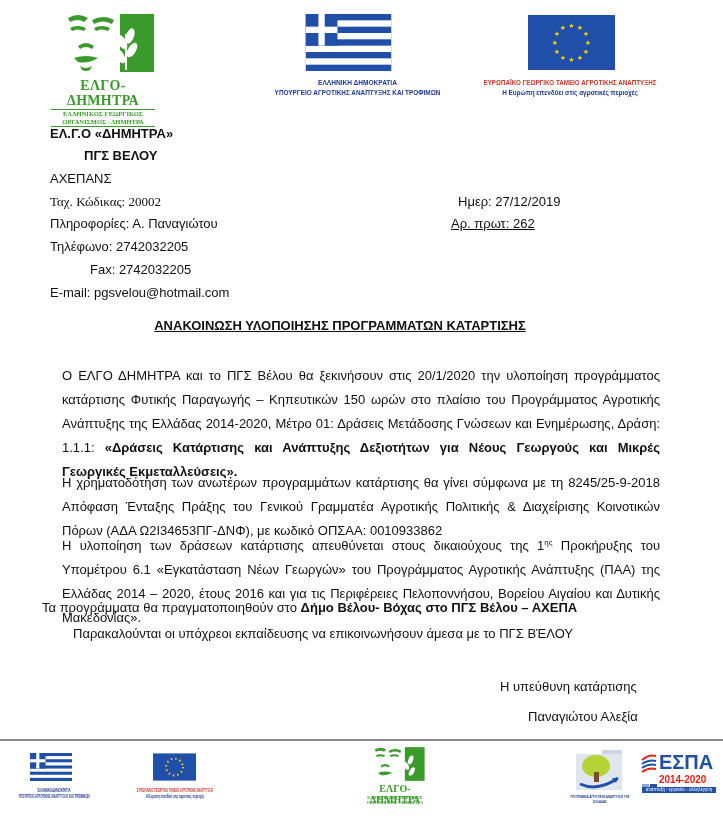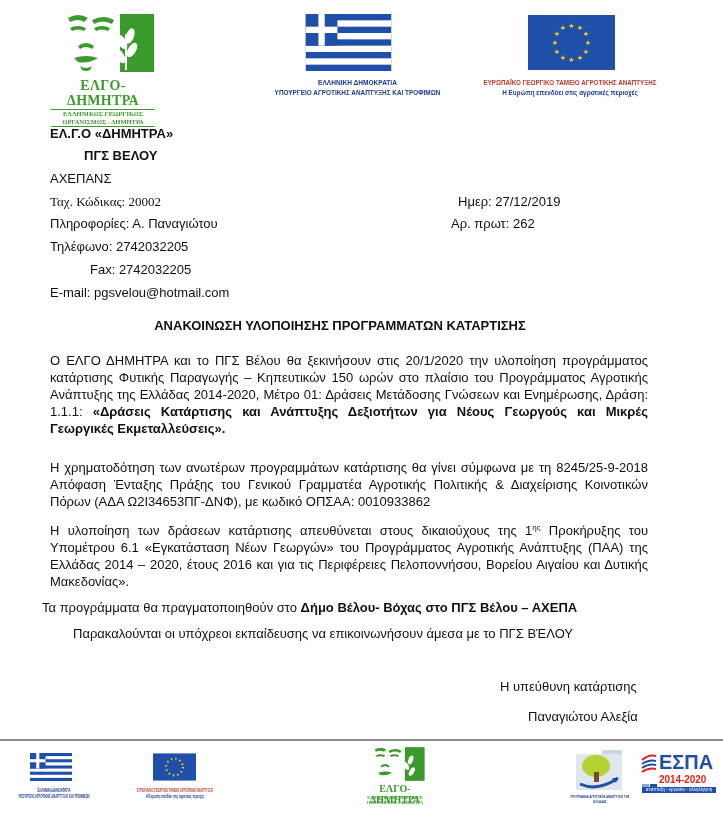--- a/index.html
+++ b/index.html
@@ -1,22 +1,22 @@
 <!DOCTYPE html>
 <html><head>
 <meta charset="utf-8">
 <style>
   html, body { margin: 0; padding: 0; background: #ffffff; }
   body { width: 723px; height: 821px; position: relative; overflow: hidden;
          font-family: "Liberation Sans", "DejaVu Sans", sans-serif; color: #111; }
   .abs { position: absolute; }
   .t { font-size: 13px; line-height: 16px; white-space: nowrap; }
   .b { font-weight: bold; text-align: center; }
-  .para { position: absolute; left: 50px; width: 598px; font-size: 13px; line-height: 17px;
-          text-align: justify; }
+  .para { position: absolute; left: 62px; width: 598px; font-size: 13px; line-height: 24px;
+          text-align: justify; margin-top: 12px; }
   .logo-caption { font-family: "Liberation Sans", sans-serif; font-weight: bold; color: #1f3a8f;
                   text-align: center; white-space: nowrap; transform-origin: center; }
   .footer-line { position: absolute; left: 0; top: 739px; width: 723px; height: 2px; background: #8a8a8a; }
 </style>
 </head>
 <body>
 
 <div class="abs" style="left:48px; top:12px; width:110px; height:90px;">
   <svg width="110" height="62" viewBox="0 0 110 62">
     <rect x="0" y="0" width="110" height="62" fill="#fff"></rect>
@@ -83,23 +83,23 @@
 <div class="abs t b" style="left:50px; top:126px;">ΕΛ.Γ.Ο «ΔΗΜΗΤΡΑ»</div>
 <div class="abs t b" style="left:50px; top:148px;padding-left:34px;">ΠΓΣ ΒΕΛΟΥ</div>
 <div class="abs t" style="left:50px; top:171px;">ΑΧΕΠΑΝΣ</div>
 <div class="abs t" style="left:50px; top:194px;font-family:Liberation Serif, serif;">Ταχ. Κώδικας: 20002</div>
 <div class="abs t" style="left:50px; top:216px;">Πληροφορίες: Α. Παναγιώτου</div>
 <div class="abs t" style="left:50px; top:239px;">Τηλέφωνο: 2742032205</div>
 <div class="abs t" style="left:50px; top:262px;margin-left:40px;">Fax:  2742032205</div>
 <div class="abs t" style="left:50px; top:285px;">E-mail:  pgsvelou@hotmail.com</div>
 
 <div class="abs t" style="left:458px; top:194px;">Ημερ: 27/12/2019</div>
-<div class="abs t" style="left:451px; top:216px;">Αρ. πρωτ: 262</div>
+<div class="abs t" style="left:451px; top:216px;text-decoration:underline;">Αρ. πρωτ: 262</div>
 
-<div class="abs t b" style="left:0; width:670px; text-align:center; top:318px; padding-left:10px; box-sizing:border-box;">ΑΝΑΚΟΙΝΩΣΗ ΥΛΟΠΟΙΗΣΗΣ ΠΡΟΓΡΑΜΜΑΤΩΝ ΚΑΤΑΡΤΙΣΗΣ</div>
+<div class="abs t b" style="left:0; width:670px; text-align:center; top:318px; text-decoration:underline; padding-left:10px; box-sizing:border-box;">ΑΝΑΚΟΙΝΩΣΗ ΥΛΟΠΟΙΗΣΗΣ ΠΡΟΓΡΑΜΜΑΤΩΝ ΚΑΤΑΡΤΙΣΗΣ</div>
 
 <div class="para" style="top:352px;">
   <span>Ο ΕΛΓΟ ΔΗΜΗΤΡΑ και το ΠΓΣ Βέλου θα ξεκινήσουν στις 20/1/2020 την υλοποίηση προγράμματος κατάρτισης  Φυτικής Παραγωγής – Κηπευτικών 150 ωρών στο πλαίσιο του Προγράμματος Αγροτικής Ανάπτυξης της Ελλάδας 2014-2020,  Μέτρο 01: Δράσεις Μετάδοσης Γνώσεων και Ενημέρωσης, Δράση: 1.1.1: </span><b>«Δράσεις Κατάρτισης και Ανάπτυξης Δεξιοτήτων για Νέους Γεωργούς και Μικρές Γεωργικές Εκμεταλλεύσεις».</b>
 </div>
 
 <div class="para" style="top:459px;">
   <span>Η χρηματοδότηση των ανωτέρων προγραμμάτων κατάρτισης θα γίνει σύμφωνα με τη 8245/25-9-2018 Απόφαση Ένταξης Πράξης του Γενικού Γραμματέα Αγροτικής Πολιτικής &amp; Διαχείρισης Κοινοτικών Πόρων (ΑΔΑ Ω2Ι34653ΠΓ-ΔΝΦ), με κωδικό ΟΠΣΑΑ: 0010933862</span>
 </div>
 
 <div class="para" style="top:519px;">

